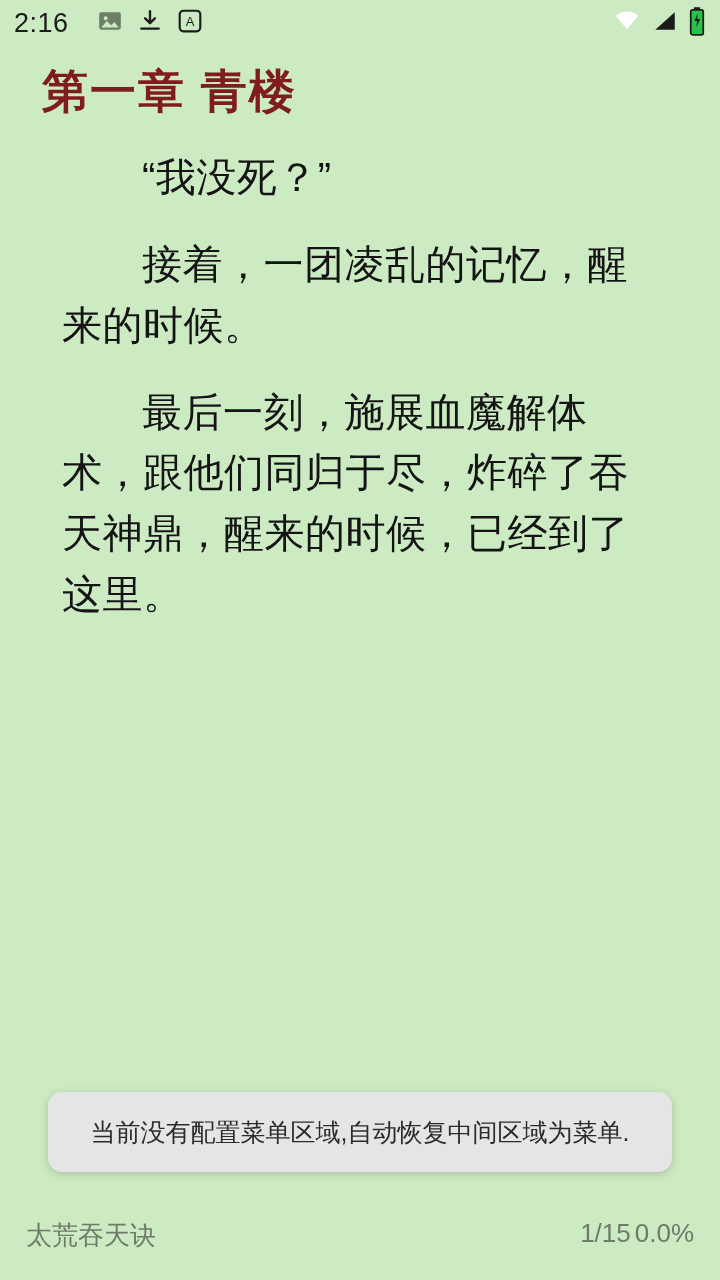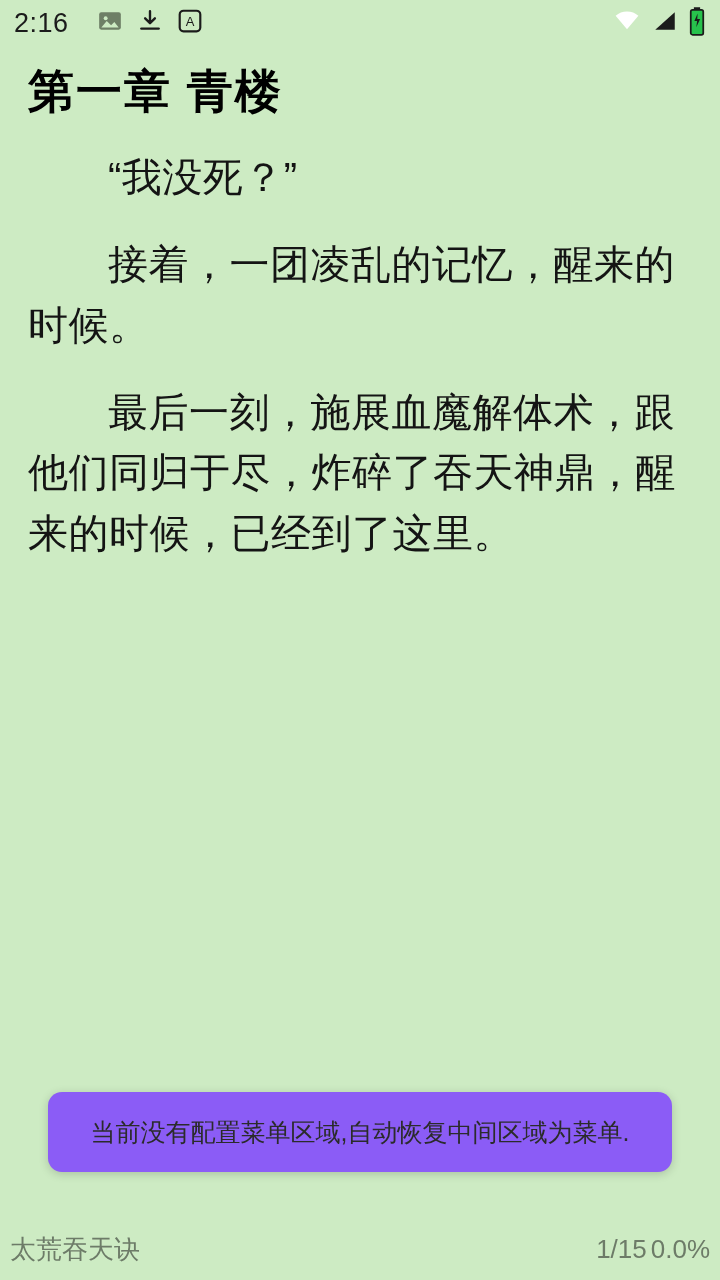--- a/index.html
+++ b/index.html
@@ -42,68 +42,68 @@
     display: flex;
     align-items: center;
     gap: 9px;
   }
   .sicon { display: block; }
 
   
   .chapter-title {
     font-size: 46px;
     font-weight: bold;
-    color: #000000;
-    margin: 18px 0 0 28px;
+    color: #7f1d1d;
+    margin: 18px 0 0 42px;
     letter-spacing: 2px;
     line-height: 1.2;
   }
 
   
   .reader-body {
     margin-top: 28px;
-    padding: 0 28px;
+    padding: 0 62px;
     color: #141414;
     font-size: 40px;
     line-height: 1.52;
     letter-spacing: 0.5px;
   }
   .para {
     margin: 0 0 26px 0;
     text-indent: 2em;
   }
 
   
   .toast {
     position: absolute;
     left: 48px;
     right: 48px;
     bottom: 108px;
-    background: #8b5cf6;
+    background: #e5e5e5;
     border-radius: 14px;
     box-shadow: 0 2px 10px rgba(0,0,0,0.18);
     padding: 22px 26px;
     text-align: center;
     font-size: 25px;
     color: #2b2b2b;
     line-height: 1.45;
     box-sizing: border-box;
   }
 
   
   .footer {
     position: absolute;
     left: 0;
     right: 0;
     bottom: 0;
     height: 62px;
     display: flex;
-    align-items: center;
+    align-items: flex-start;
     justify-content: space-between;
-    padding: 0 10px;
+    padding: 0 26px;
     box-sizing: border-box;
     color: #6d7b68;
     font-size: 26px;
   }
   .footer-right {
     display: flex;
     gap: 4px;
   }
 </style>
 </head>

